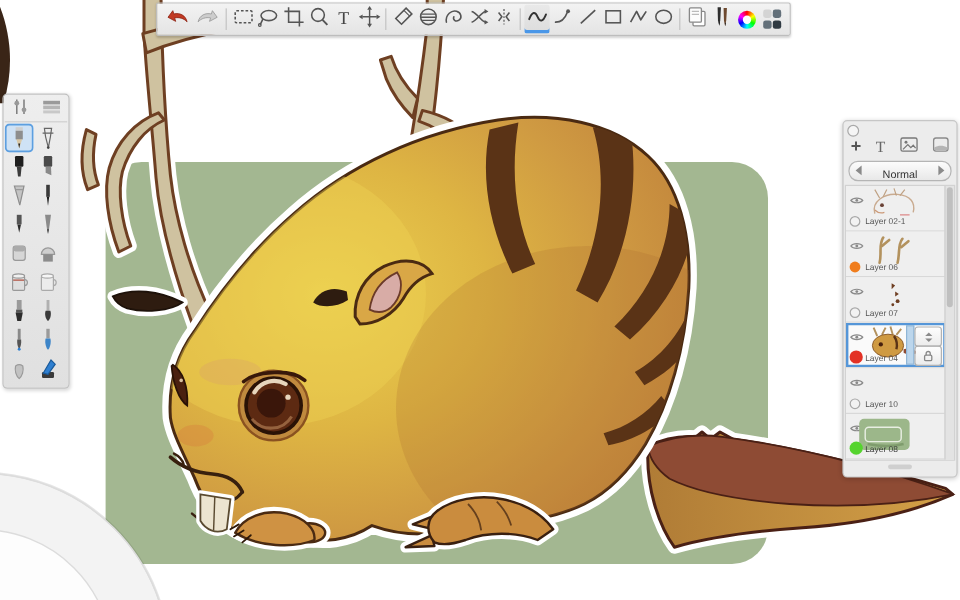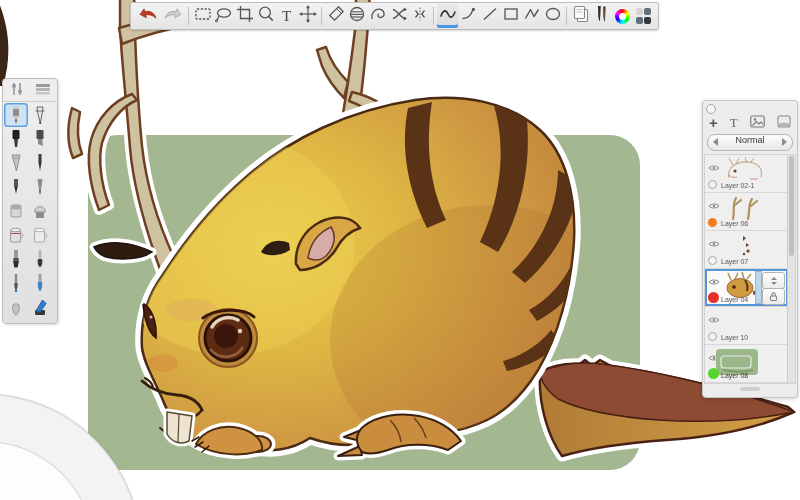--- a/index.html
+++ b/index.html
@@ -31,21 +31,21 @@
   
   .radial{position:absolute;left:0;top:370px;width:175px;height:130px;z-index:15;pointer-events:none;}
   
   .layers{position:absolute;left:702px;top:100px;width:94px;background:#ececec;border:1px solid #c6c6c6;
           border-radius:4px;z-index:20;box-shadow:0 1px 4px rgba(0,0,0,.2);padding-bottom:6px;}
   .lp-close{position:absolute;left:3px;top:3px;width:8px;height:8px;border-radius:50%;background:#f5f5f5;border:1px solid #a8a8a8;}
   .lp-icons{display:flex;justify-content:space-around;align-items:center;height:20px;margin-top:12px;}
   .lp-icons .t{font-family:"Liberation Serif",serif;font-size:13px;color:#666;}
   .lp-icons .plus{font-size:15px;color:#555;font-weight:bold;line-height:12px;}
   .lp-blend{position:relative;height:15px;margin:1px 4px 3px;background:linear-gradient(#fcfcfc,#e8e8e8);
-            border:1px solid #b5b5b5;border-radius:8px;display:flex;align-items:flex-start;justify-content:center;}
+            border:1px solid #b5b5b5;border-radius:8px;display:flex;align-items:flex-end;justify-content:center;}
   .lp-blend span{font-size:9px;color:#333;}
   .lp-blend .arr{position:absolute;top:3px;width:0;height:0;border-top:4px solid transparent;border-bottom:4px solid transparent;}
   .lp-blend .al{left:5px;border-right:5px solid #8a8a8a;}
   .lp-blend .ar{right:5px;border-left:5px solid #8a8a8a;}
   .lp-list{position:relative;margin:0 1px;background:#f0f0f0;border:1px solid #d2d2d2;}
   .lscroll{position:absolute;right:0;top:0;width:7px;height:100%;background:#e3e3e3;border-left:1px solid #cdcdcd;}
   .lscroll i{position:absolute;left:1px;right:1px;top:1px;height:100px;background:#bfbfbf;border-radius:3px;display:block;}
   .lrow{position:relative;height:37px;border-bottom:1px solid #d8d8d8;background:#efefef;width:calc(100% - 7px);}
   .lrow:last-child{border-bottom:none;}
   .lrow.sel{background:#fafafa;box-shadow:inset 0 0 0 2px #5596d8;}

